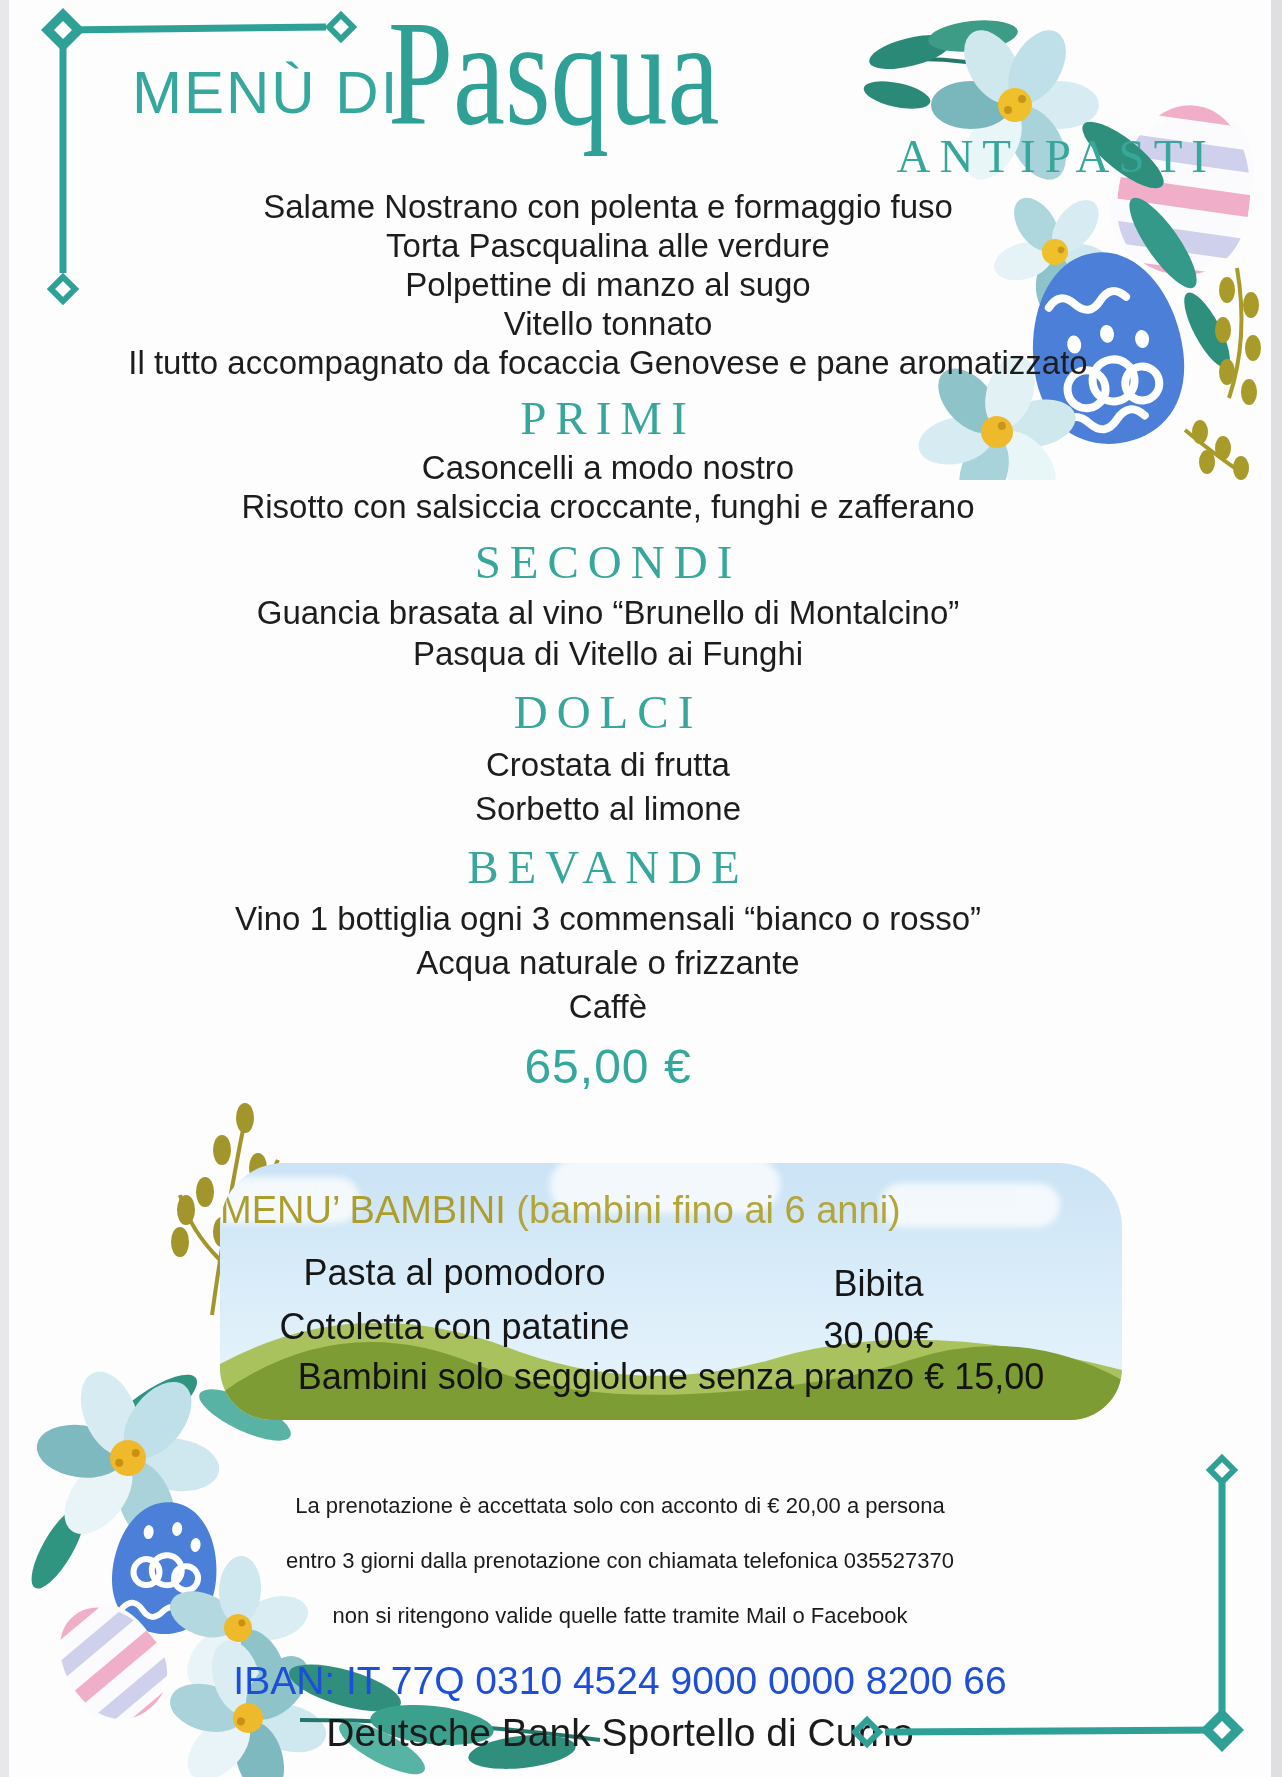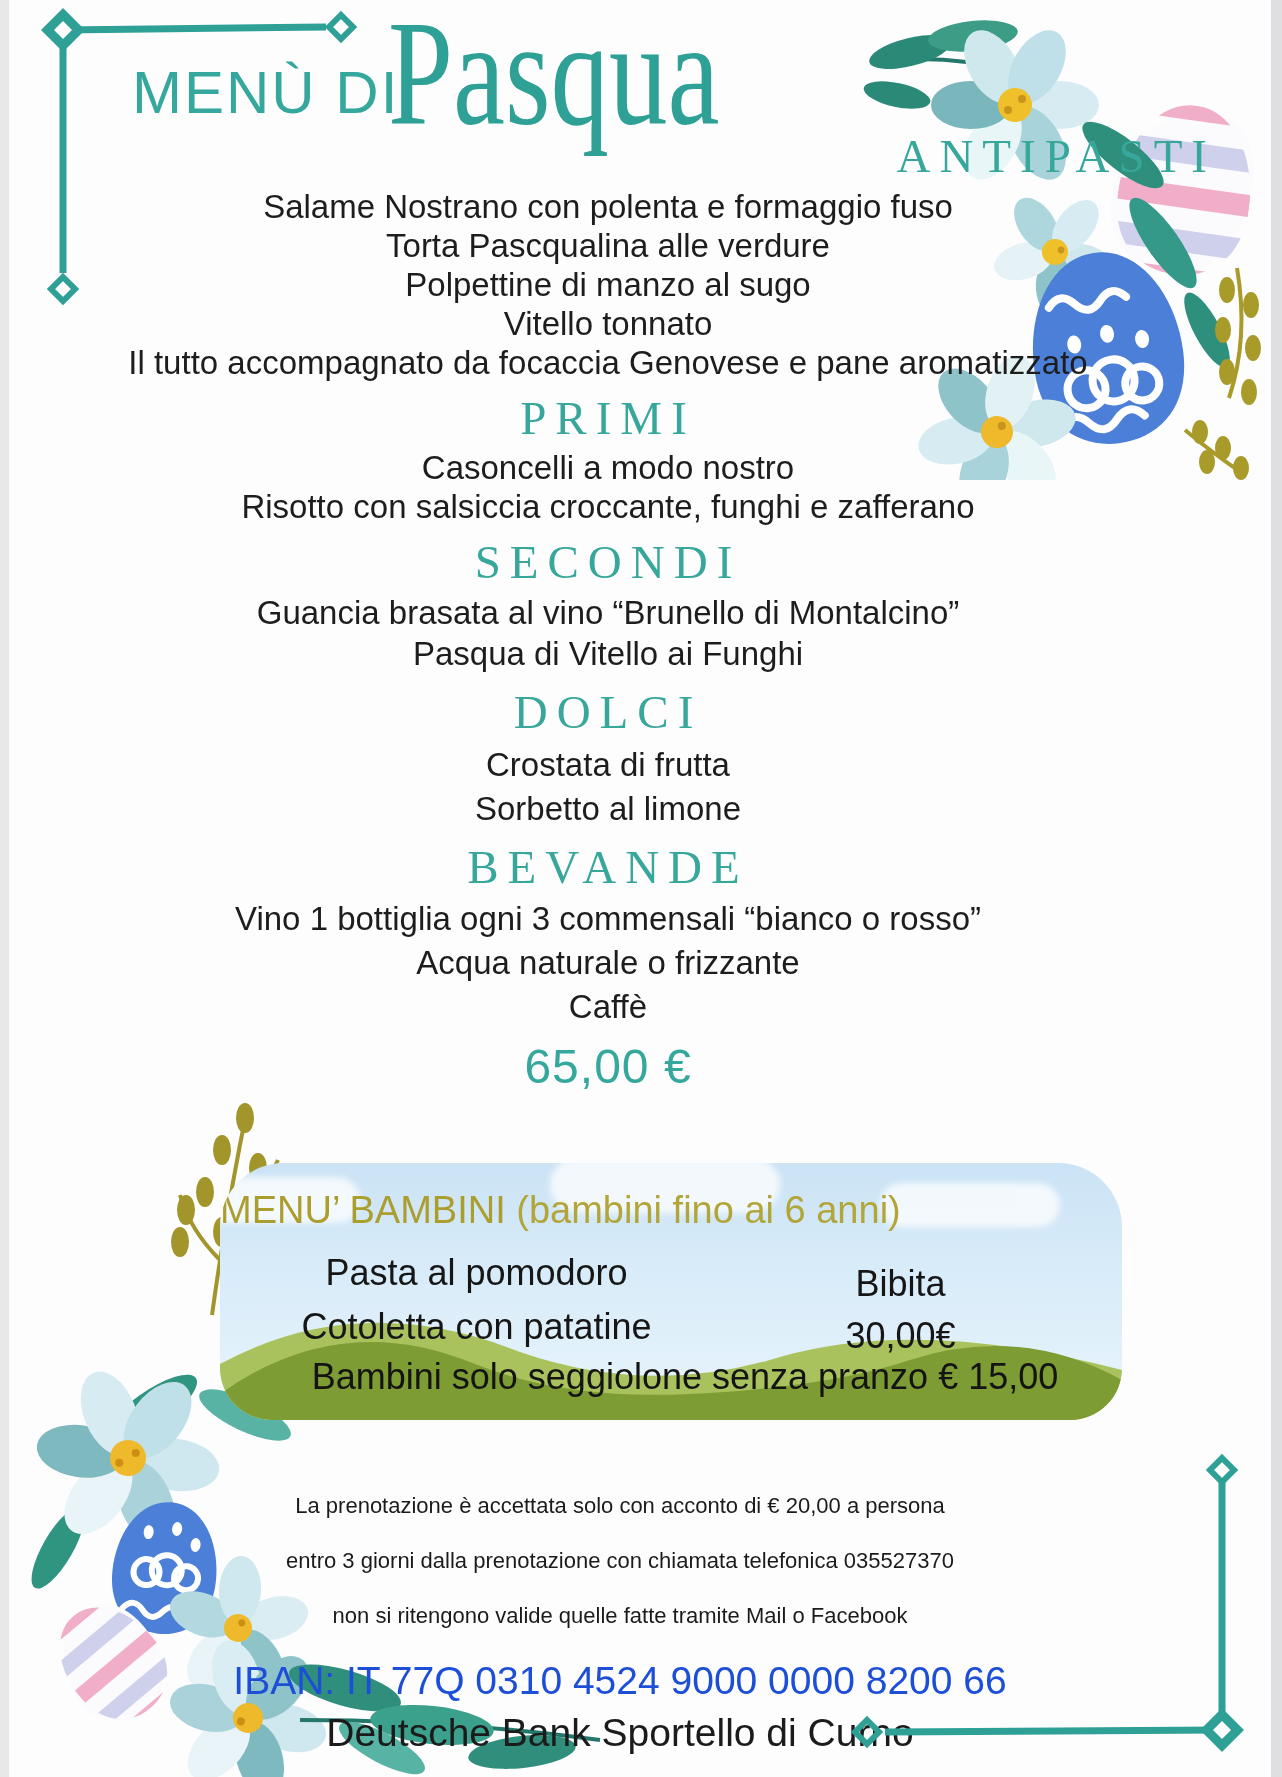--- a/index.html
+++ b/index.html
@@ -33,24 +33,24 @@
 
   
   .kids-box{position:absolute;left:220px;top:1163px;width:902px;height:257px;
             border-radius:64px 64px 52px 52px;overflow:hidden;z-index:2;
             background:linear-gradient(180deg,#cbe3f5 0%,#d9ecf9 45%,#e9f5fc 100%);}
   .cloud{position:absolute;background:#ffffff;opacity:.75;border-radius:40px;filter:blur(3px);}
   .kids-inner{position:relative;z-index:3;}
   .kids-title{margin-top:26px;text-align:left;font-size:38px;color:#ac9e2e;}
   .kids-title .sub{color:#b2a63a;}
   .kids-cols{display:flex;margin-top:14px;}
-  .kids-left{width:52%;text-align:center;font-size:36px;line-height:54px;color:#161616;padding-left:22px;}
+  .kids-left{width:52%;text-align:center;font-size:36px;line-height:54px;color:#161616;}
   .kids-right{width:42%;text-align:center;font-size:36px;line-height:52px;color:#161616;padding-top:12px;}
   .hills{position:absolute;left:0;bottom:0;width:100%;height:118px;z-index:2;}
-  .kids-note{position:absolute;left:14px;bottom:22px;width:100%;text-align:center;
+  .kids-note{position:absolute;left:0;bottom:22px;width:100%;text-align:center;
              font-size:36px;color:#141414;z-index:4;}
 
   
   .notes{position:absolute;left:0;top:1478px;width:1240px;text-align:center;z-index:2;}
   .notes .nline{font-size:22px;line-height:55px;color:#1b1b1b;}
   .notes .iban{margin-top:12px;font-size:39px;line-height:52px;color:#1d4ed8;}
   .notes .bank{font-size:39px;line-height:52px;color:#1b1b1b;}
 </style>
 </head>
 <body>

